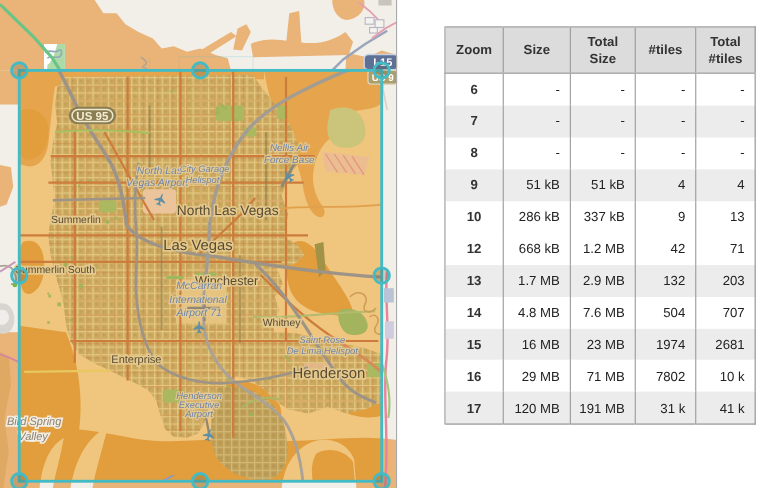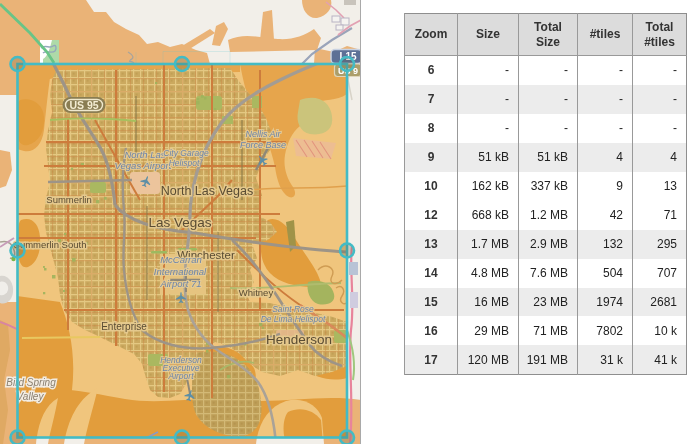--- a/index.html
+++ b/index.html
@@ -1,17 +1,17 @@
 <!DOCTYPE html>
 <html><head><meta charset="utf-8"><style>
 html,body{margin:0;padding:0;background:#fff;}
 body{width:692px;height:444px;position:relative;overflow:hidden;font-family:"Liberation Sans",sans-serif;}
 #map{position:absolute;left:0;top:0;width:361px;height:444px;}
 #mapborder{position:absolute;left:360px;top:0;width:0;height:444px;border-right:1px solid #a9a9a9;}
-#tbl{position:absolute;left:404px;top:13px;border-radius:15px;}
+#tbl{position:absolute;left:404px;top:24px;border-radius:15px;}
 table{border-collapse:collapse;border:1px solid #8e8e8e;}
 th,td{border-left:1px solid #999;}
 th{background:#dcdcdc;font-size:12px;font-weight:bold;color:#333;height:39px;text-align:center;line-height:15px;border-bottom:1px solid #999;}
 td{font-size:12px;color:#222;height:28.95px;text-align:right;padding:0 9px 0 0;}
 td.z{text-align:center;font-weight:bold;padding:0;color:#333;}
 tr.alt td{background:#ececec;}
 </style></head><body>
 <div id="map"><svg width="361" height="444" viewBox="0 0 361 444" style="font-family:&quot;Liberation Sans&quot;,sans-serif">
       <defs>
 <pattern id="ct" width="7" height="7" patternUnits="userSpaceOnUse">
@@ -306,38 +306,38 @@
         </tr>
         <tr class="alt">
           <td class="z">9</td>
           <td>51 kB</td>
           <td>51 kB</td>
           <td>4</td>
           <td>4</td>
         </tr>
         <tr>
           <td class="z">10</td>
-          <td>162 kB</td>
+          <td>286 kB</td>
           <td>337 kB</td>
           <td>9</td>
           <td>13</td>
         </tr>
         <tr>
           <td class="z">12</td>
           <td>668 kB</td>
           <td>1.2 MB</td>
           <td>42</td>
           <td>71</td>
         </tr>
         <tr class="alt">
           <td class="z">13</td>
           <td>1.7 MB</td>
           <td>2.9 MB</td>
           <td>132</td>
-          <td>295</td>
+          <td>203</td>
         </tr>
         <tr>
           <td class="z">14</td>
           <td>4.8 MB</td>
           <td>7.6 MB</td>
           <td>504</td>
           <td>707</td>
         </tr>
         <tr class="alt">
           <td class="z">15</td>

